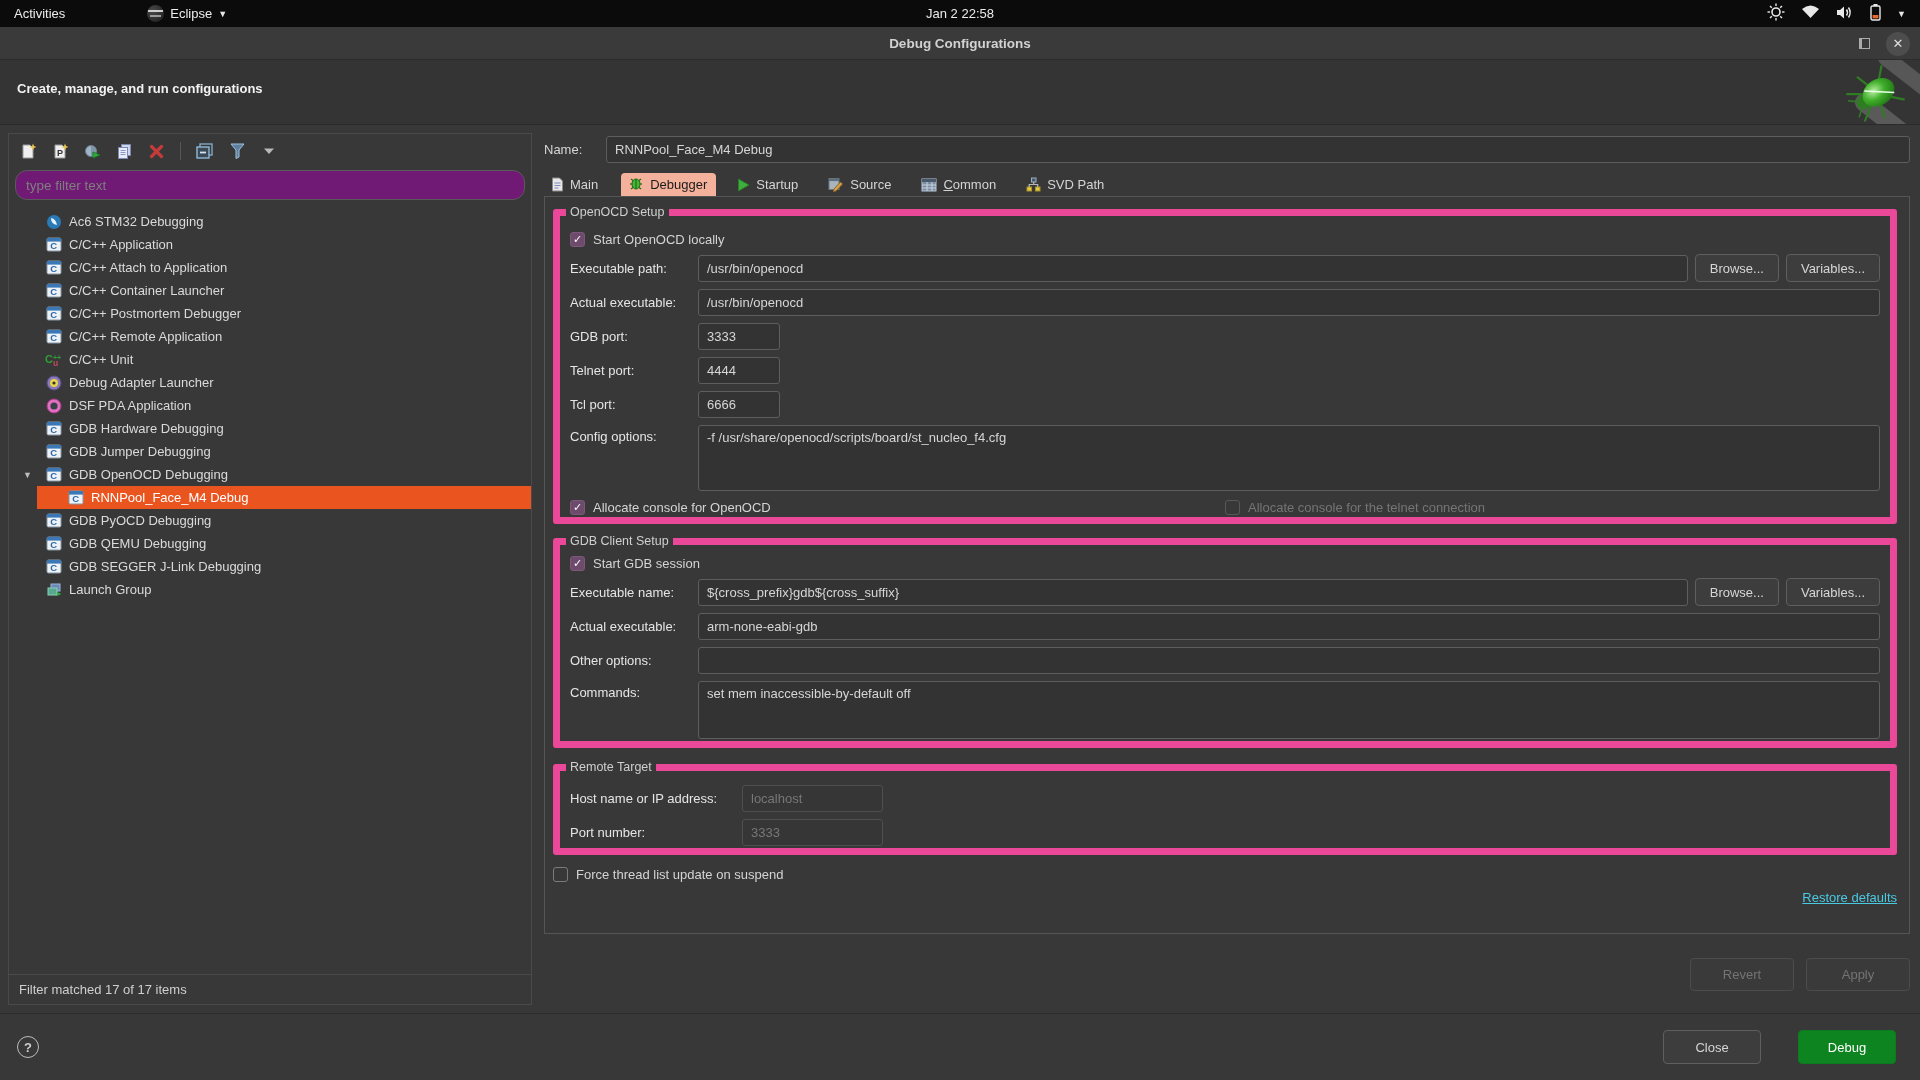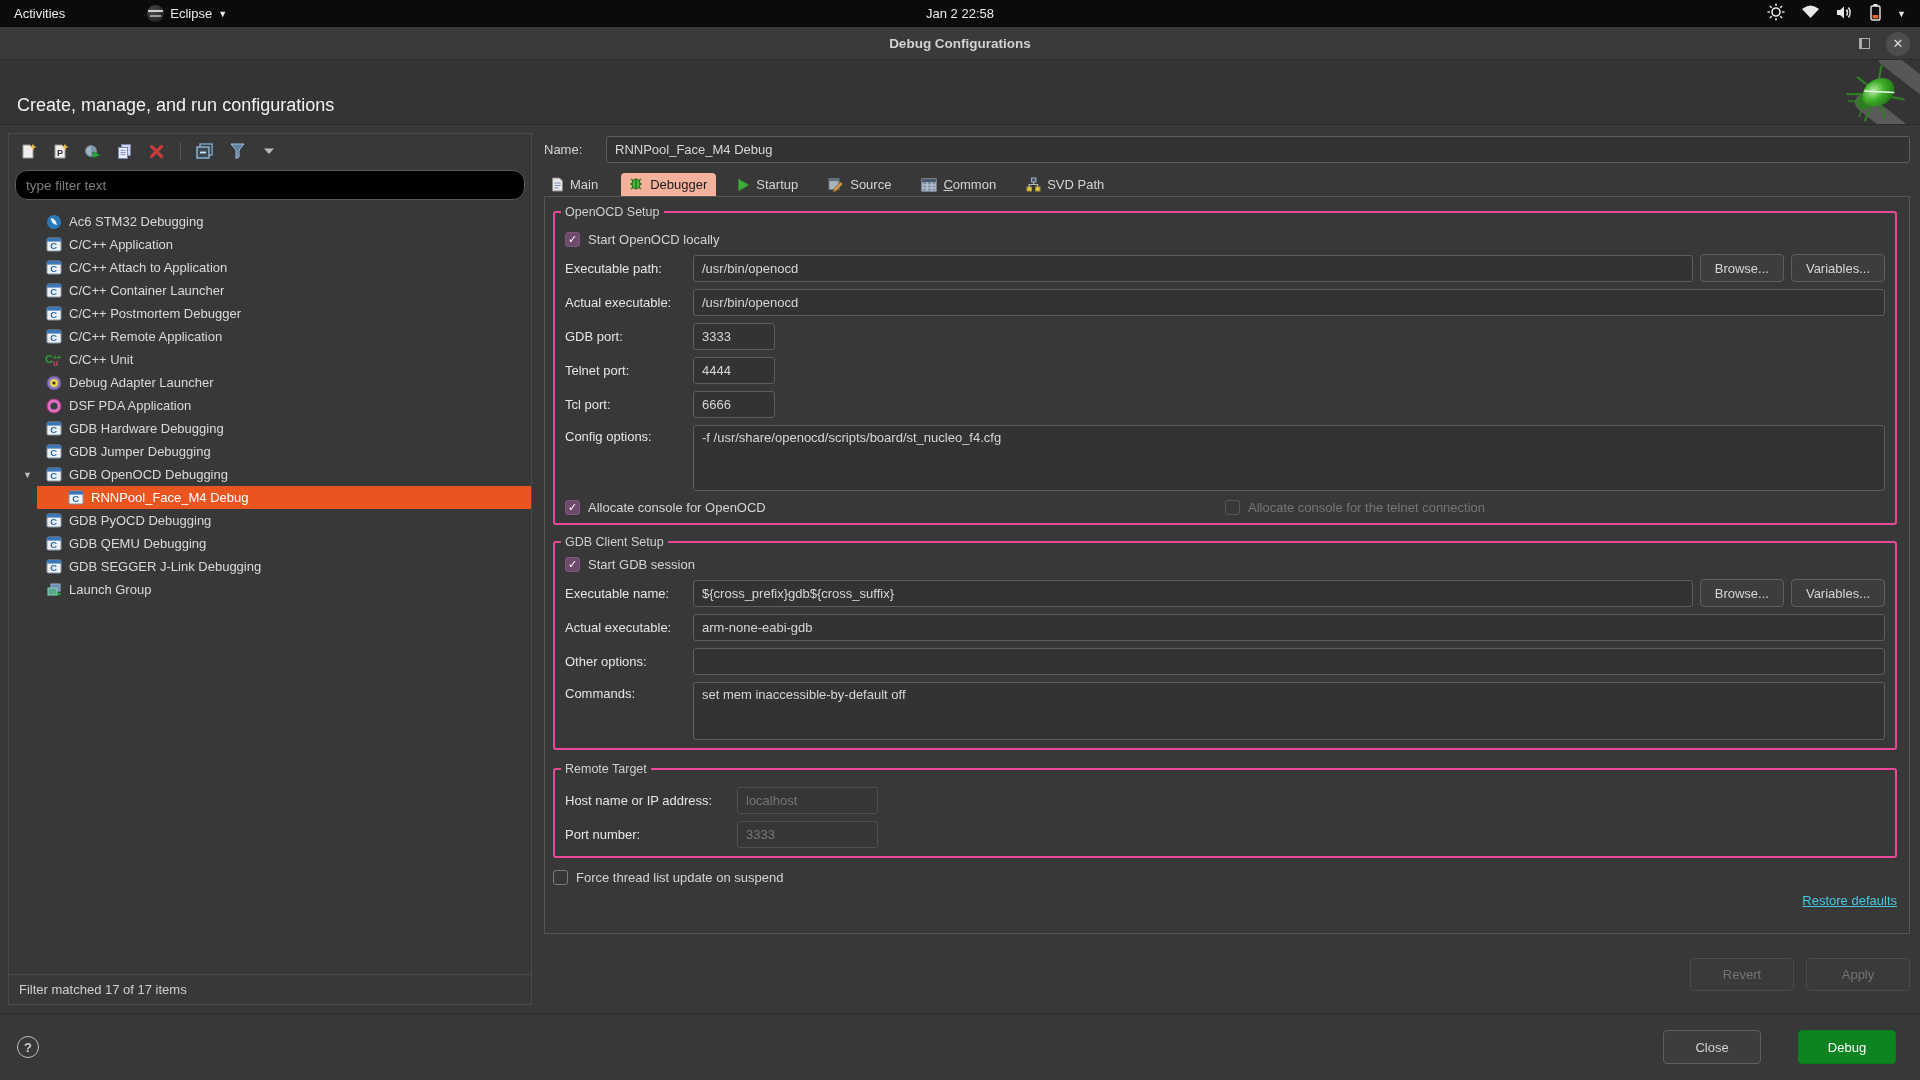--- a/index.html
+++ b/index.html
@@ -25,32 +25,32 @@
     border-bottom:1px solid #2c2c2c; display:flex; align-items:center; justify-content:center; }
   .titlebar .wtitle { font-weight:bold; color:#d2d2d2; font-size:13.5px; }
   .winctrl { position:absolute; right:10px; top:0; height:33px; display:flex; align-items:center; gap:16px; }
   .maxbtn { width:11px; height:11px; border:1.5px solid #b9b9b9; border-left-width:3px; opacity:.9; }
   .closebtn { width:24px; height:24px; border-radius:50%; background:#4d4d4d; color:#dedede;
     display:flex; align-items:center; justify-content:center; font-size:13px; }
 
   
   .banner { position:absolute; left:0; top:60px; width:1920px; height:65px; background:#343434;
     border-bottom:1px solid #2a2a2a; }
-  .banner .btext { position:absolute; left:17px; top:35px; font-weight:normal; color:#f2f2f2; font-size:18px; }
+  .banner .btext { position:absolute; left:17px; top:21px; font-weight:bold; color:#f2f2f2; font-size:13px; }
   .banner .bugart { position:absolute; right:0; top:0; width:88px; height:64px; overflow:hidden; }
 
   
   .main { position:absolute; left:0; top:125px; width:1920px; height:888px; }
 
   .leftpanel { position:absolute; left:8px; top:8px; width:524px; height:872px;
     border:1px solid #4a4a4a; display:flex; flex-direction:column; background:#383838; }
   .ltoolbar { height:34px; display:flex; align-items:center; gap:10px; padding:0 8px; }
   .tbicon { width:22px; height:22px; display:flex; align-items:center; justify-content:center; border-radius:3px; }
   .tbsep { width:1px; height:18px; background:#555; margin:0 3px; }
-  .filterbox { margin:2px 6px 6px 6px; height:30px; background:#000000; border:1px solid #5a5a5a;
+  .filterbox { margin:2px 6px 6px 6px; height:30px; background:#701a75; border:1px solid #5a5a5a;
     border-radius:12px; color:#d6d6d6; padding:0 10px; font-size:13.5px; width:calc(100% - 12px); outline:none;
     font-family:"Liberation Sans","DejaVu Sans",sans-serif; }
   .filterbox::placeholder { color:#7f7f7f; }
   .tree { flex:1; overflow:hidden; padding-top:4px; }
   .trow { height:23px; display:flex; align-items:center; position:relative; color:#dadada; }
   .trow .sel-bg { position:absolute; left:28px; right:0; top:0; bottom:0; background:#e9541f; }
   .trow .expander { position:absolute; left:14px; font-size:9px; color:#bdbdbd; }
   .trow .ticon { width:17px; height:16px; margin-right:7px; display:flex; align-items:center;
     justify-content:center; position:relative; z-index:1; flex:none; }
   .trow .tlabel { position:relative; z-index:1; white-space:nowrap; }
@@ -70,21 +70,21 @@
 
   .tabbar { display:flex; align-items:flex-end; margin-top:8px; height:26px; border-bottom:1px solid #555;gap:12px; }
   .tab { display:flex; align-items:center; gap:6px; padding:3px 9px 4px 7px; color:#d4d4d4;
     border-radius:4px 4px 0 0; margin-right:2px; white-space:nowrap; }
   .tab.selected { background:#f4b19b; color:#1b1b1b; }
   .tab.selected u, .tab u { text-decoration:underline; }
 
   .contentbox { border:1px solid #555; border-top:none; margin-top:0; height:737px;
     padding:8px 12px 10px 8px; display:flex; flex-direction:column; }
 
-  fieldset { border:2px solid #ec4899; border-radius:3px; padding:4px 10px 8px 10px; }
+  fieldset { border:7px solid #ec4899; border-radius:3px; padding:4px 10px 2px 10px; }
   legend { padding:0 4px; margin-left:-4px; color:#cfcfcf; font-size:12.5px; }
   .frow { display:flex; align-items:center; margin-top:7px; }
   .frow > label { width:128px; flex:none; color:#e5e5e5; }
   .frow .txt { flex:1; }
   .frow .txt.small { flex:none; width:82px; }
   .frow.top { align-items:flex-start; }
   .frow.top > label { padding-top:4px; }
   textarea.txt { height:66px; resize:none; padding-top:4px; }
   textarea.txt.cmds { height:58px; }
   .btn { height:28px; padding:0 14px; background:#3d3d3d; border:1px solid #5f5f5f; border-radius:4px;

